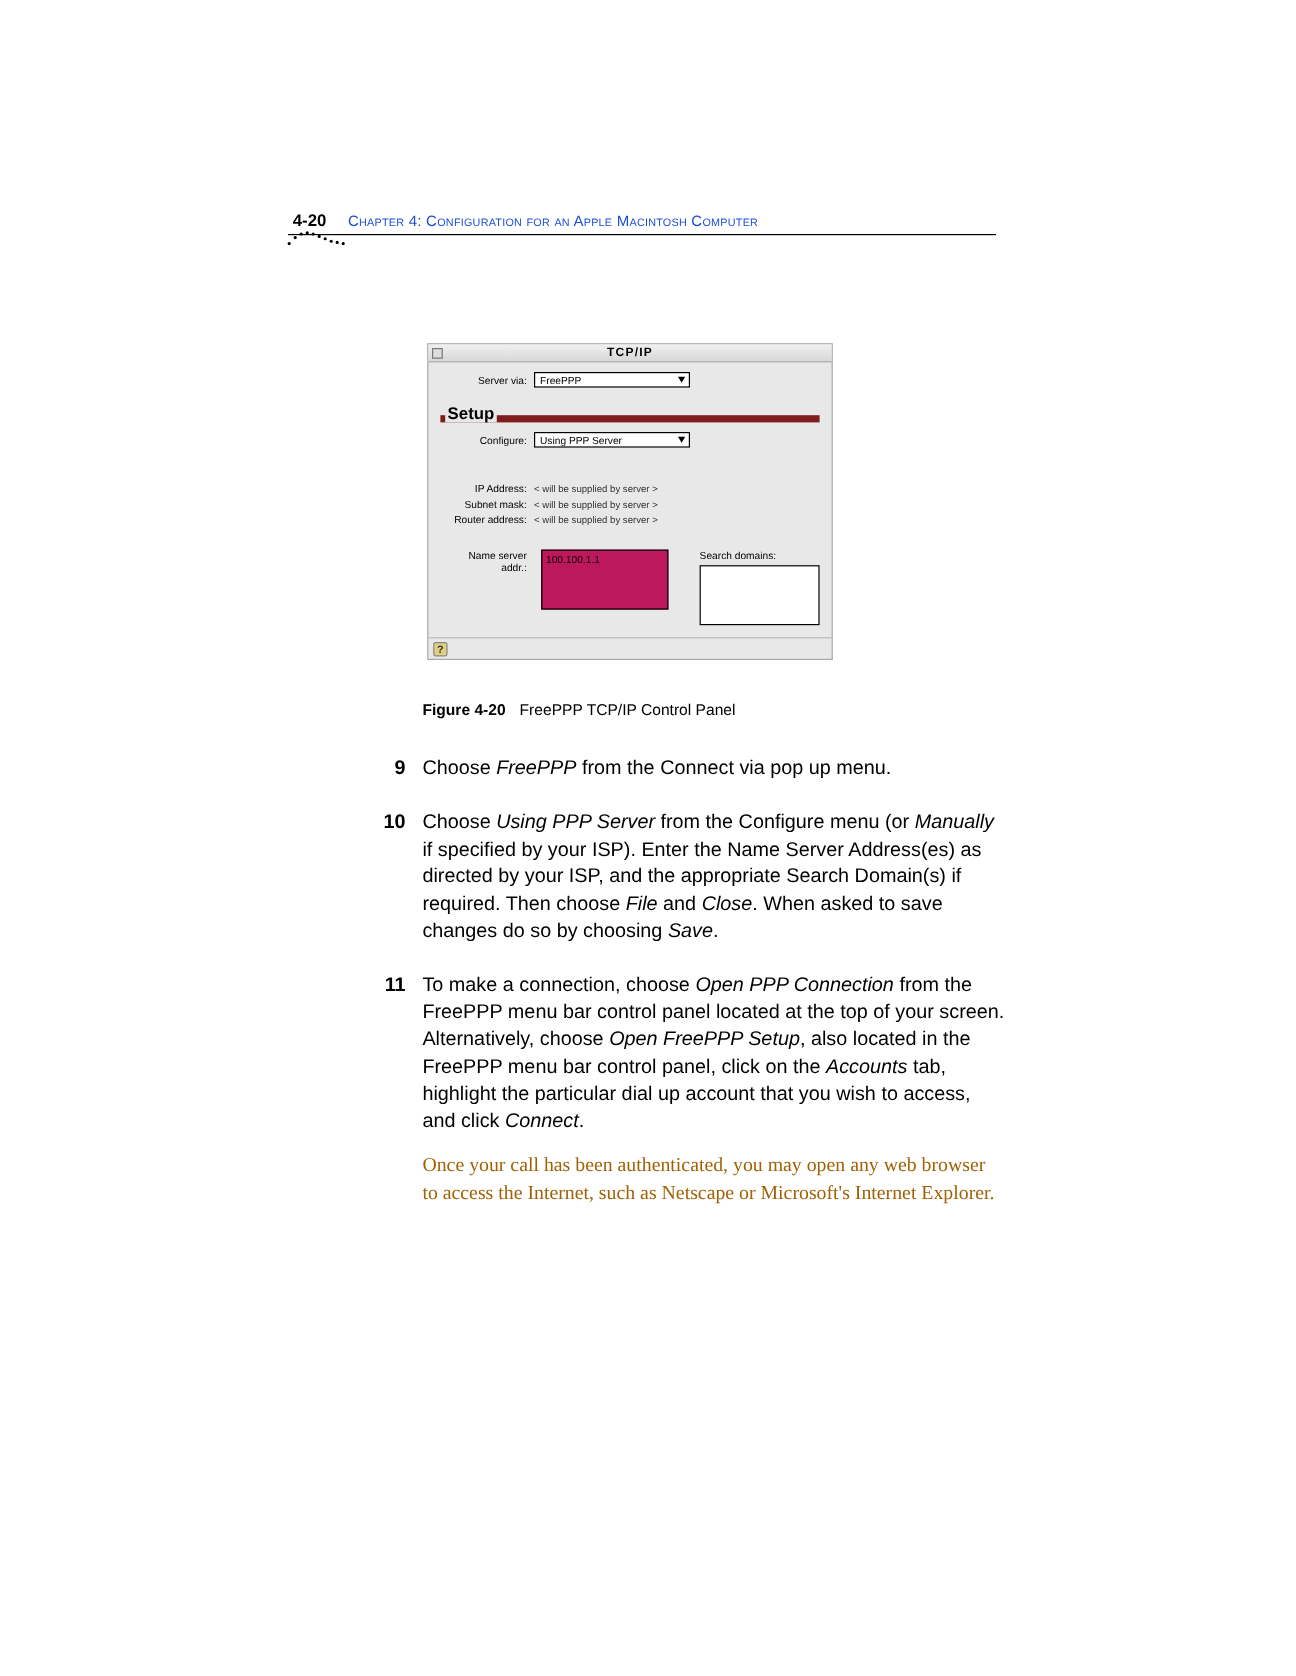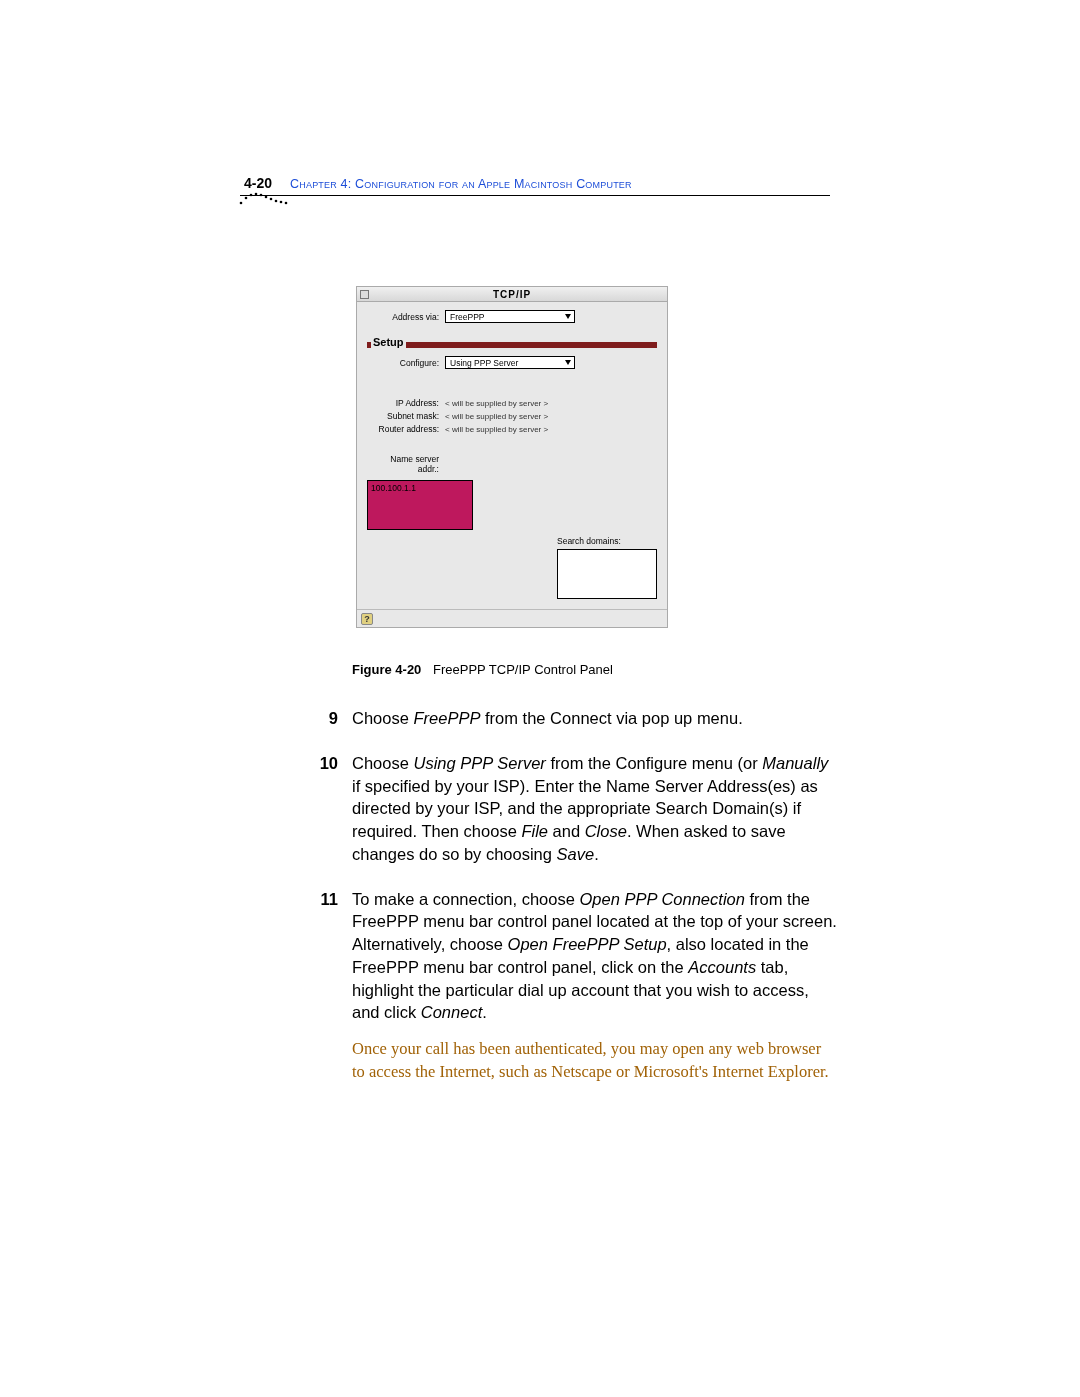--- a/index.html
+++ b/index.html
@@ -58,21 +58,21 @@
     margin-top: 90px;
     width: 530px;
   }
 
   
   .panel-wrap {
     margin-left: 48px;
     margin-bottom: 34px;
   }
   .panel {
-    width: 312px;
+    width: 338px;
     border: 1px solid #aaa;
     background: #e8e8e8;
     font-family: Geneva, "Lucida Grande", Arial, sans-serif;
     font-size: 9px;
     color: #000;
   }
   .panel-titlebar {
     height: 15px;
     border-bottom: 1px solid #aaa;
     display: flex;
@@ -119,37 +119,37 @@
   .pselect:after {
     content: "";
     position: absolute;
     right: 3px; top: 3px;
     width: 0; height: 0;
     border-left: 3px solid transparent;
     border-right: 3px solid transparent;
     border-top: 5px solid #000;
   }
   .fieldset-label {
-    font-size: 11px;
+    font-size: 14px;
     font-weight: bold;
     margin: 4px 0 2px 4px;
     display: inline-block;
     background: #e8e8e8;
     padding: 0 2px;
     position: relative;
     top: 6px;
     z-index: 2;
   }
   .fieldset {
     border-top: 6px solid #7f1d1d;
     padding-top: 8px;
     margin-top: -2px;
   }
   .supplied { font-size: 8px; color: #333; }
-  .nsrow { display: flex; align-items: flex-start; margin-top: 20px; gap: 6px; flex-direction: column; }
+  .nsrow { display: flex; align-items: flex-start; margin-top: 20px; gap: 6px; }
   .nsbox {
     border: 1px solid #000; background: #be185d;
     width: 106px; height: 50px;
     padding: 2px 3px; font-size: 8.5px;
   }
   .searchcol { margin-left: auto; }
   .searchlbl { font-size: 8.5px; margin-bottom: 3px; }
   .searchbox {
     border: 1px solid #000; background: #fff;
     width: 100px; height: 50px;
@@ -232,21 +232,21 @@
   <div class="content">
 
     <div class="panel-wrap">
       <div class="panel">
         <div class="panel-titlebar">
           <div class="closebox"></div>
           <div class="panel-title">TCP/IP</div>
         </div>
         <div class="panel-body">
           <div class="prow">
-            <div class="plabel">Address via:</div>
+            <div class="plabel">Server via:</div>
             <div class="pselect">FreePPP</div>
           </div>
 
           <span class="fieldset-label">Setup</span>
           <div class="fieldset">
             <div class="prow">
               <div class="plabel">Configure:</div>
               <div class="pselect">Using PPP Server</div>
             </div>
 

